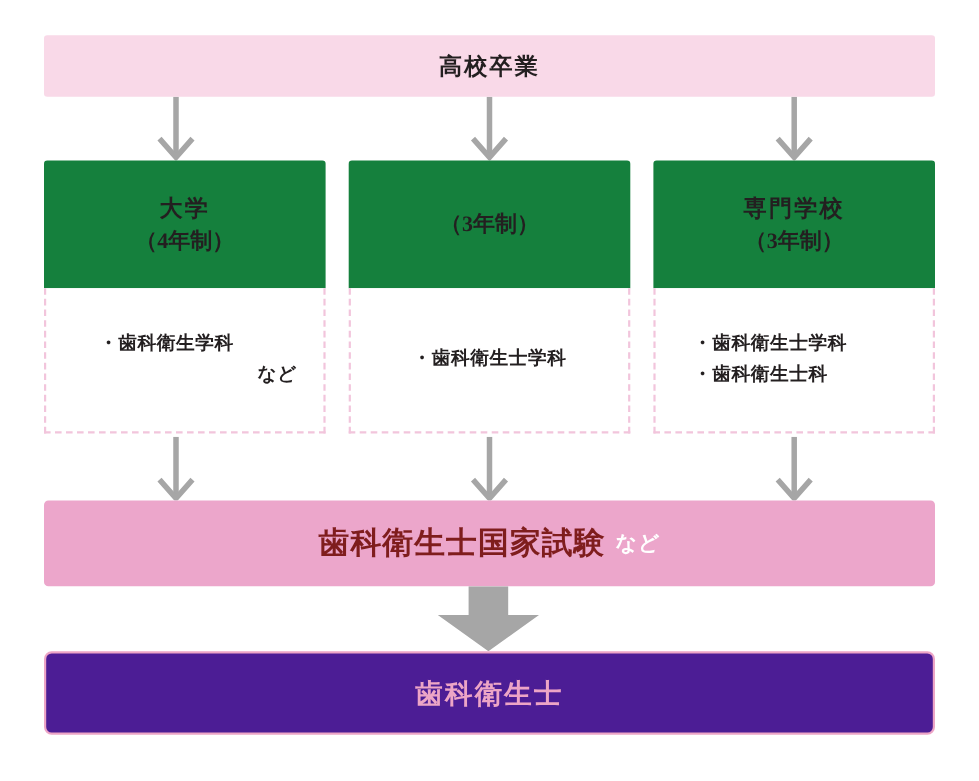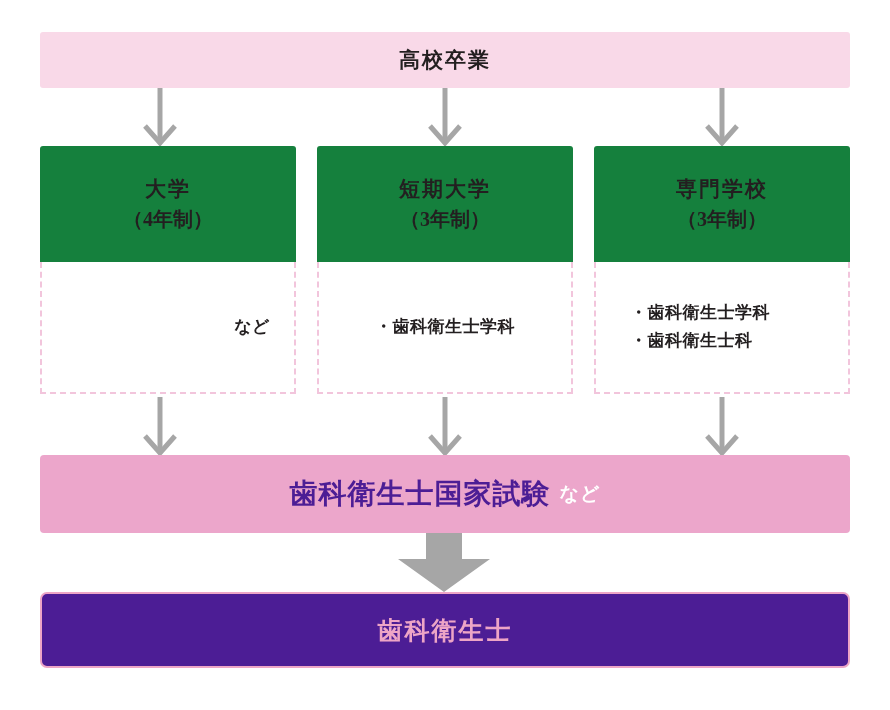--- a/index.html
+++ b/index.html
@@ -114,21 +114,21 @@
     height: 78px;
     background: #eca6cb;
     border-radius: 4px;
     display: flex;
     align-items: center;
     justify-content: center;
   }
   .exam-bar .exam-title {
     font-size: 28px;
     font-weight: 700;
-    color: #4c1d95;
+    color: #7f1d1d;
     letter-spacing: 1px;
   }
   .exam-bar .exam-suffix {
     font-size: 19px;
     font-weight: 700;
     color: #ffffff;
     margin-left: 9px;
     letter-spacing: 1px;
   }
 
@@ -200,27 +200,27 @@
   </div>
 
   <div class="columns">
 
     <div class="column">
       <div class="col-head">
         <span class="name">大学</span>
         <span class="years">（4年制）</span>
       </div>
       <div class="col-body align-mixed">
+        <span class="item">・歯科衛生学科</span>
         <span class="item right-note">など</span>
       </div>
     </div>
 
     <div class="column">
       <div class="col-head">
-        <span class="name">短期大学</span>
         <span class="years">（3年制）</span>
       </div>
       <div class="col-body align-center">
         <span class="item">・歯科衛生士学科</span>
       </div>
     </div>
 
     <div class="column">
       <div class="col-head">
         <span class="name">専門学校</span>

